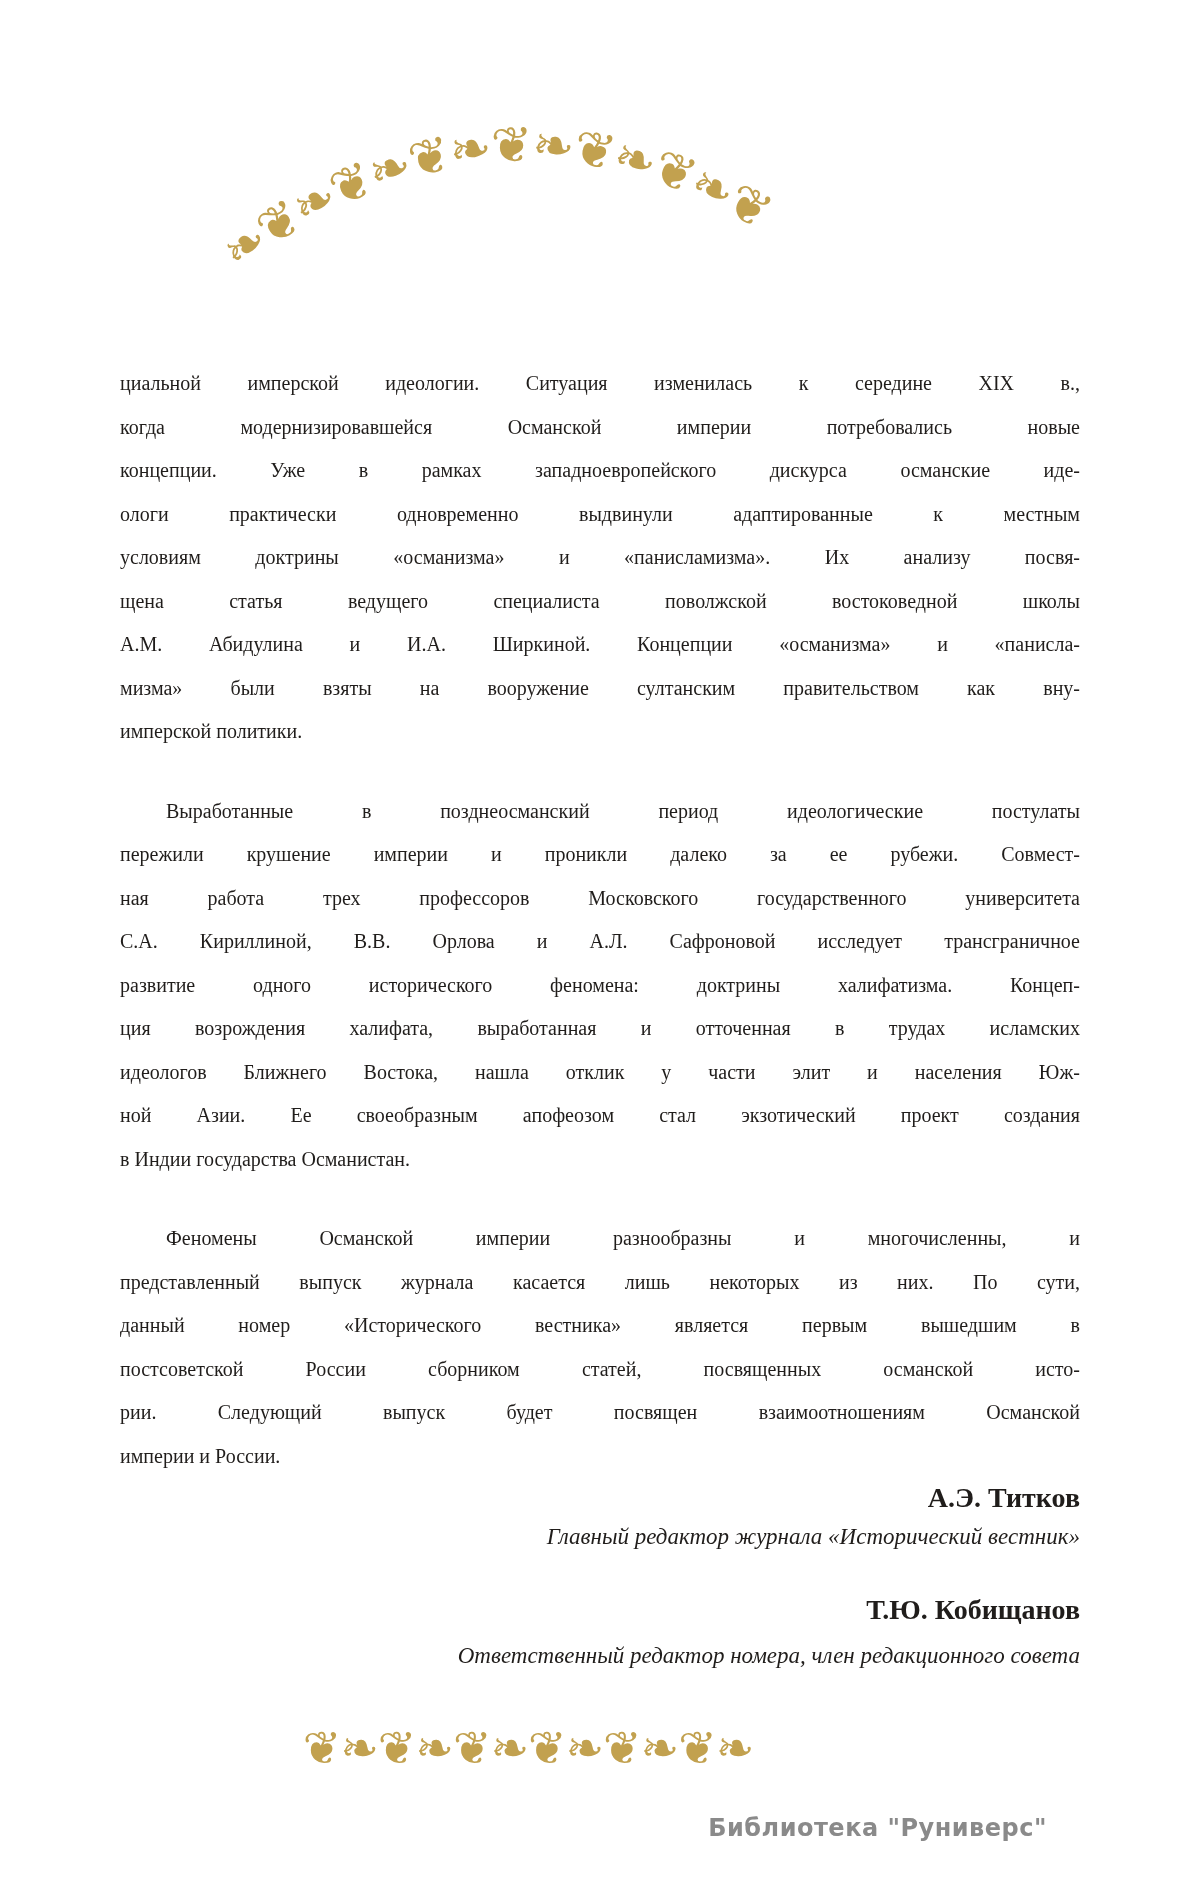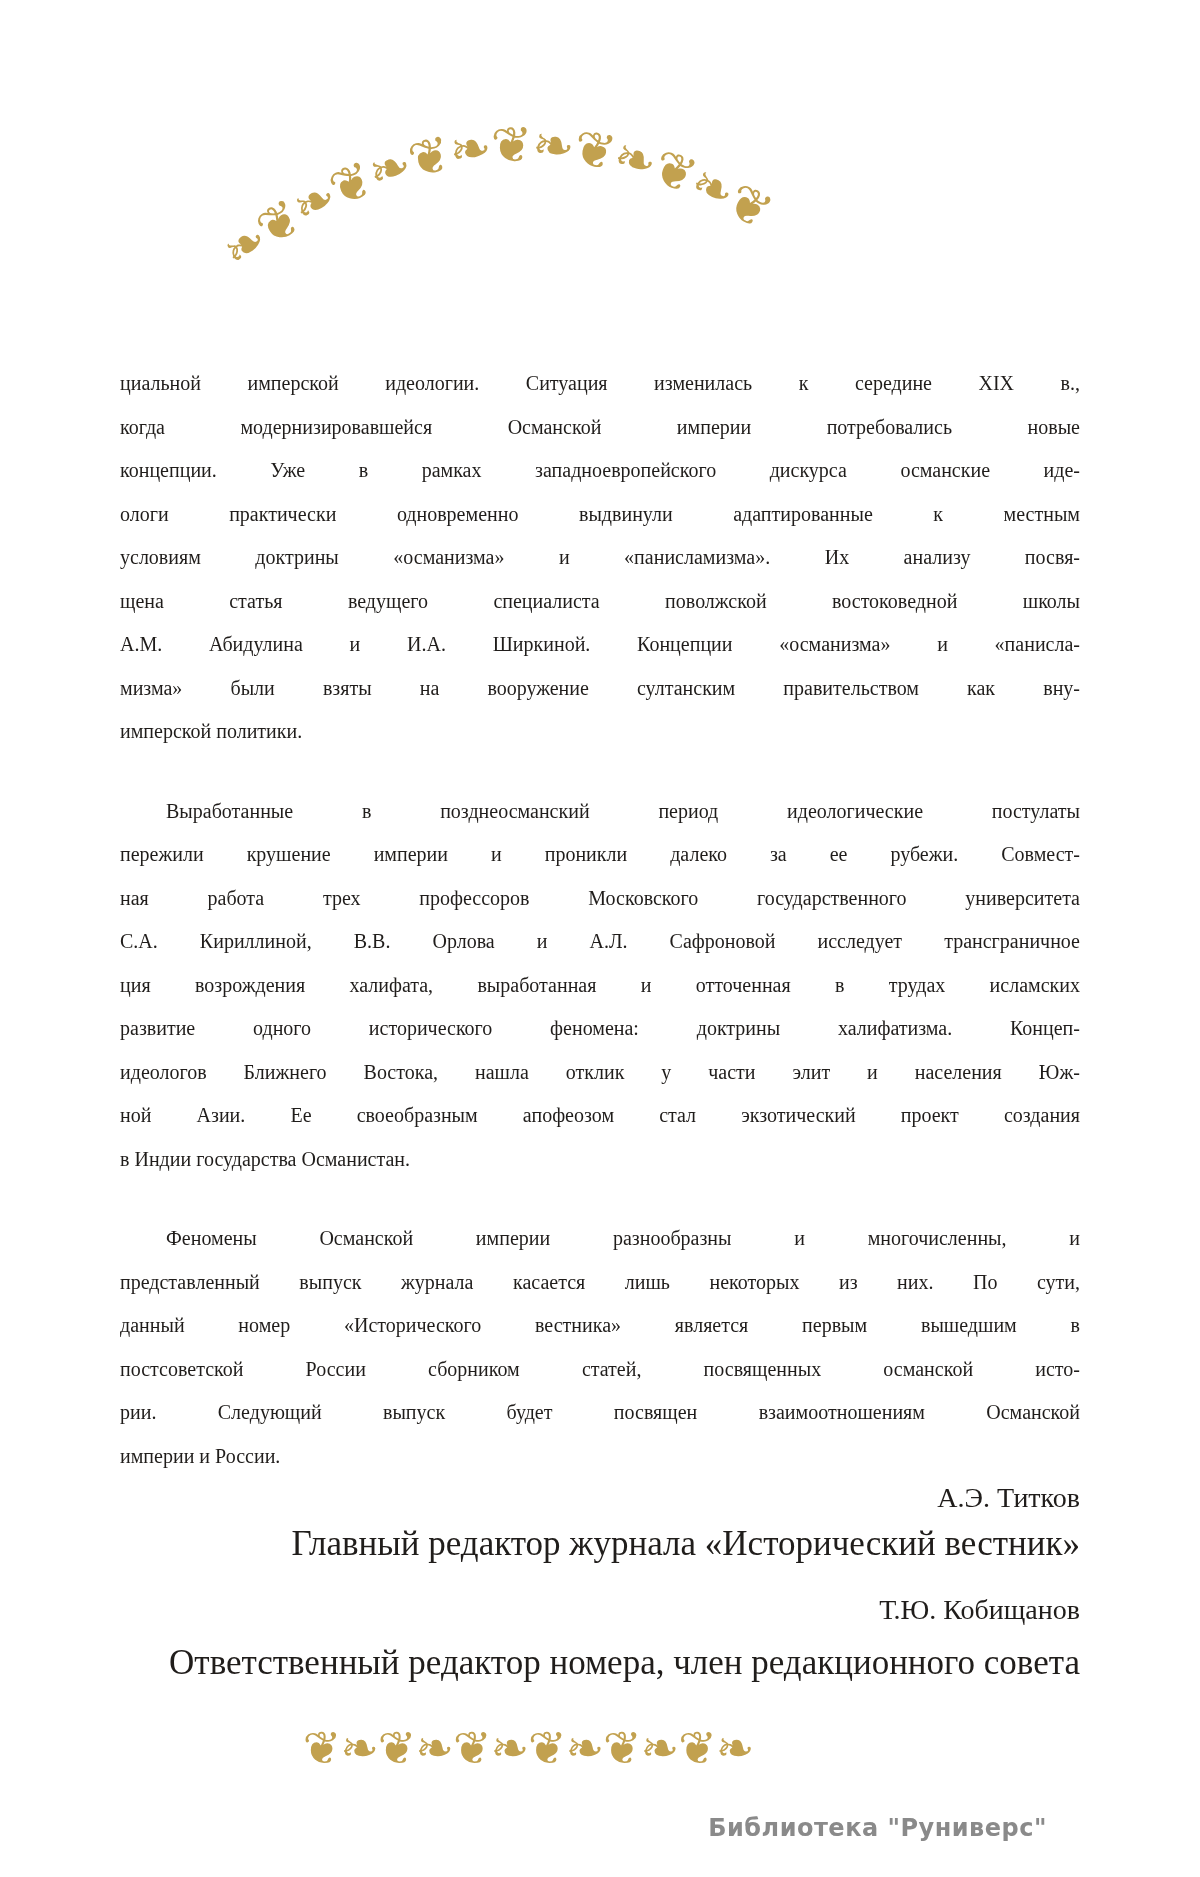--- a/index.html
+++ b/index.html
@@ -41,29 +41,30 @@
   }
   .line {
     text-align: justify;
     text-align-last: justify;
   }
   .line.last { text-align-last: left; }
   .line.indent { text-indent: 46px; margin-top: 36px; }
   .sig-name {
     position: absolute;
     right: 120px;
-    font-weight: normal;
+    font-weight: bold;
     font-size: 28px;
     color: var(--ink);
     white-space: nowrap;
   }
   .sig-role {
     position: absolute;
     right: 120px;
-    font-size: 35px;
+    font-style: italic;
+    font-size: 23px;
     color: var(--ink);
     white-space: nowrap;
   }
   #sig1-name { top: 1482px; }
   #sig1-role { top: 1524px; }
   #sig2-name { top: 1594px; }
   #sig2-role { top: 1643px; }
   .footer-credit {
     position: absolute;
     top: 1814px;
@@ -100,22 +101,22 @@
         <div class="line">щена статья ведущего специалиста поволжской востоковедной школы</div>
         <div class="line">А.М. Абидулина и И.А. Ширкиной. Концепции «османизма» и «панисла-</div>
         <div class="line">мизма» были взяты на вооружение султанским правительством как вну-</div>
         <div class="line last">имперской политики.</div>
       </div>
       <div class="para">
         <div class="line indent">Выработанные в позднеосманский период идеологические постулаты</div>
         <div class="line">пережили крушение империи и проникли далеко за ее рубежи. Совмест-</div>
         <div class="line">ная работа трех профессоров Московского государственного университета</div>
         <div class="line">С.А. Кириллиной, В.В. Орлова и А.Л. Сафроновой исследует трансграничное</div>
+        <div class="line">развитие одного исторического феномена: доктрины халифатизма. Концеп-</div>
         <div class="line">ция возрождения халифата, выработанная и отточенная в трудах исламских</div>
-        <div class="line">развитие одного исторического феномена: доктрины халифатизма. Концеп-</div>
         <div class="line">идеологов Ближнего Востока, нашла отклик у части элит и населения Юж-</div>
         <div class="line">ной Азии. Ее своеобразным апофеозом стал экзотический проект создания</div>
         <div class="line last">в Индии государства Османистан.</div>
       </div>
       <div class="para">
         <div class="line indent">Феномены Османской империи разнообразны и многочисленны, и</div>
         <div class="line">представленный выпуск журнала касается лишь некоторых из них. По сути,</div>
         <div class="line">данный номер «Исторического вестника» является первым вышедшим в</div>
         <div class="line">постсоветской России сборником статей, посвященных османской исто-</div>
         <div class="line">рии. Следующий выпуск будет посвящен взаимоотношениям Османской</div>

